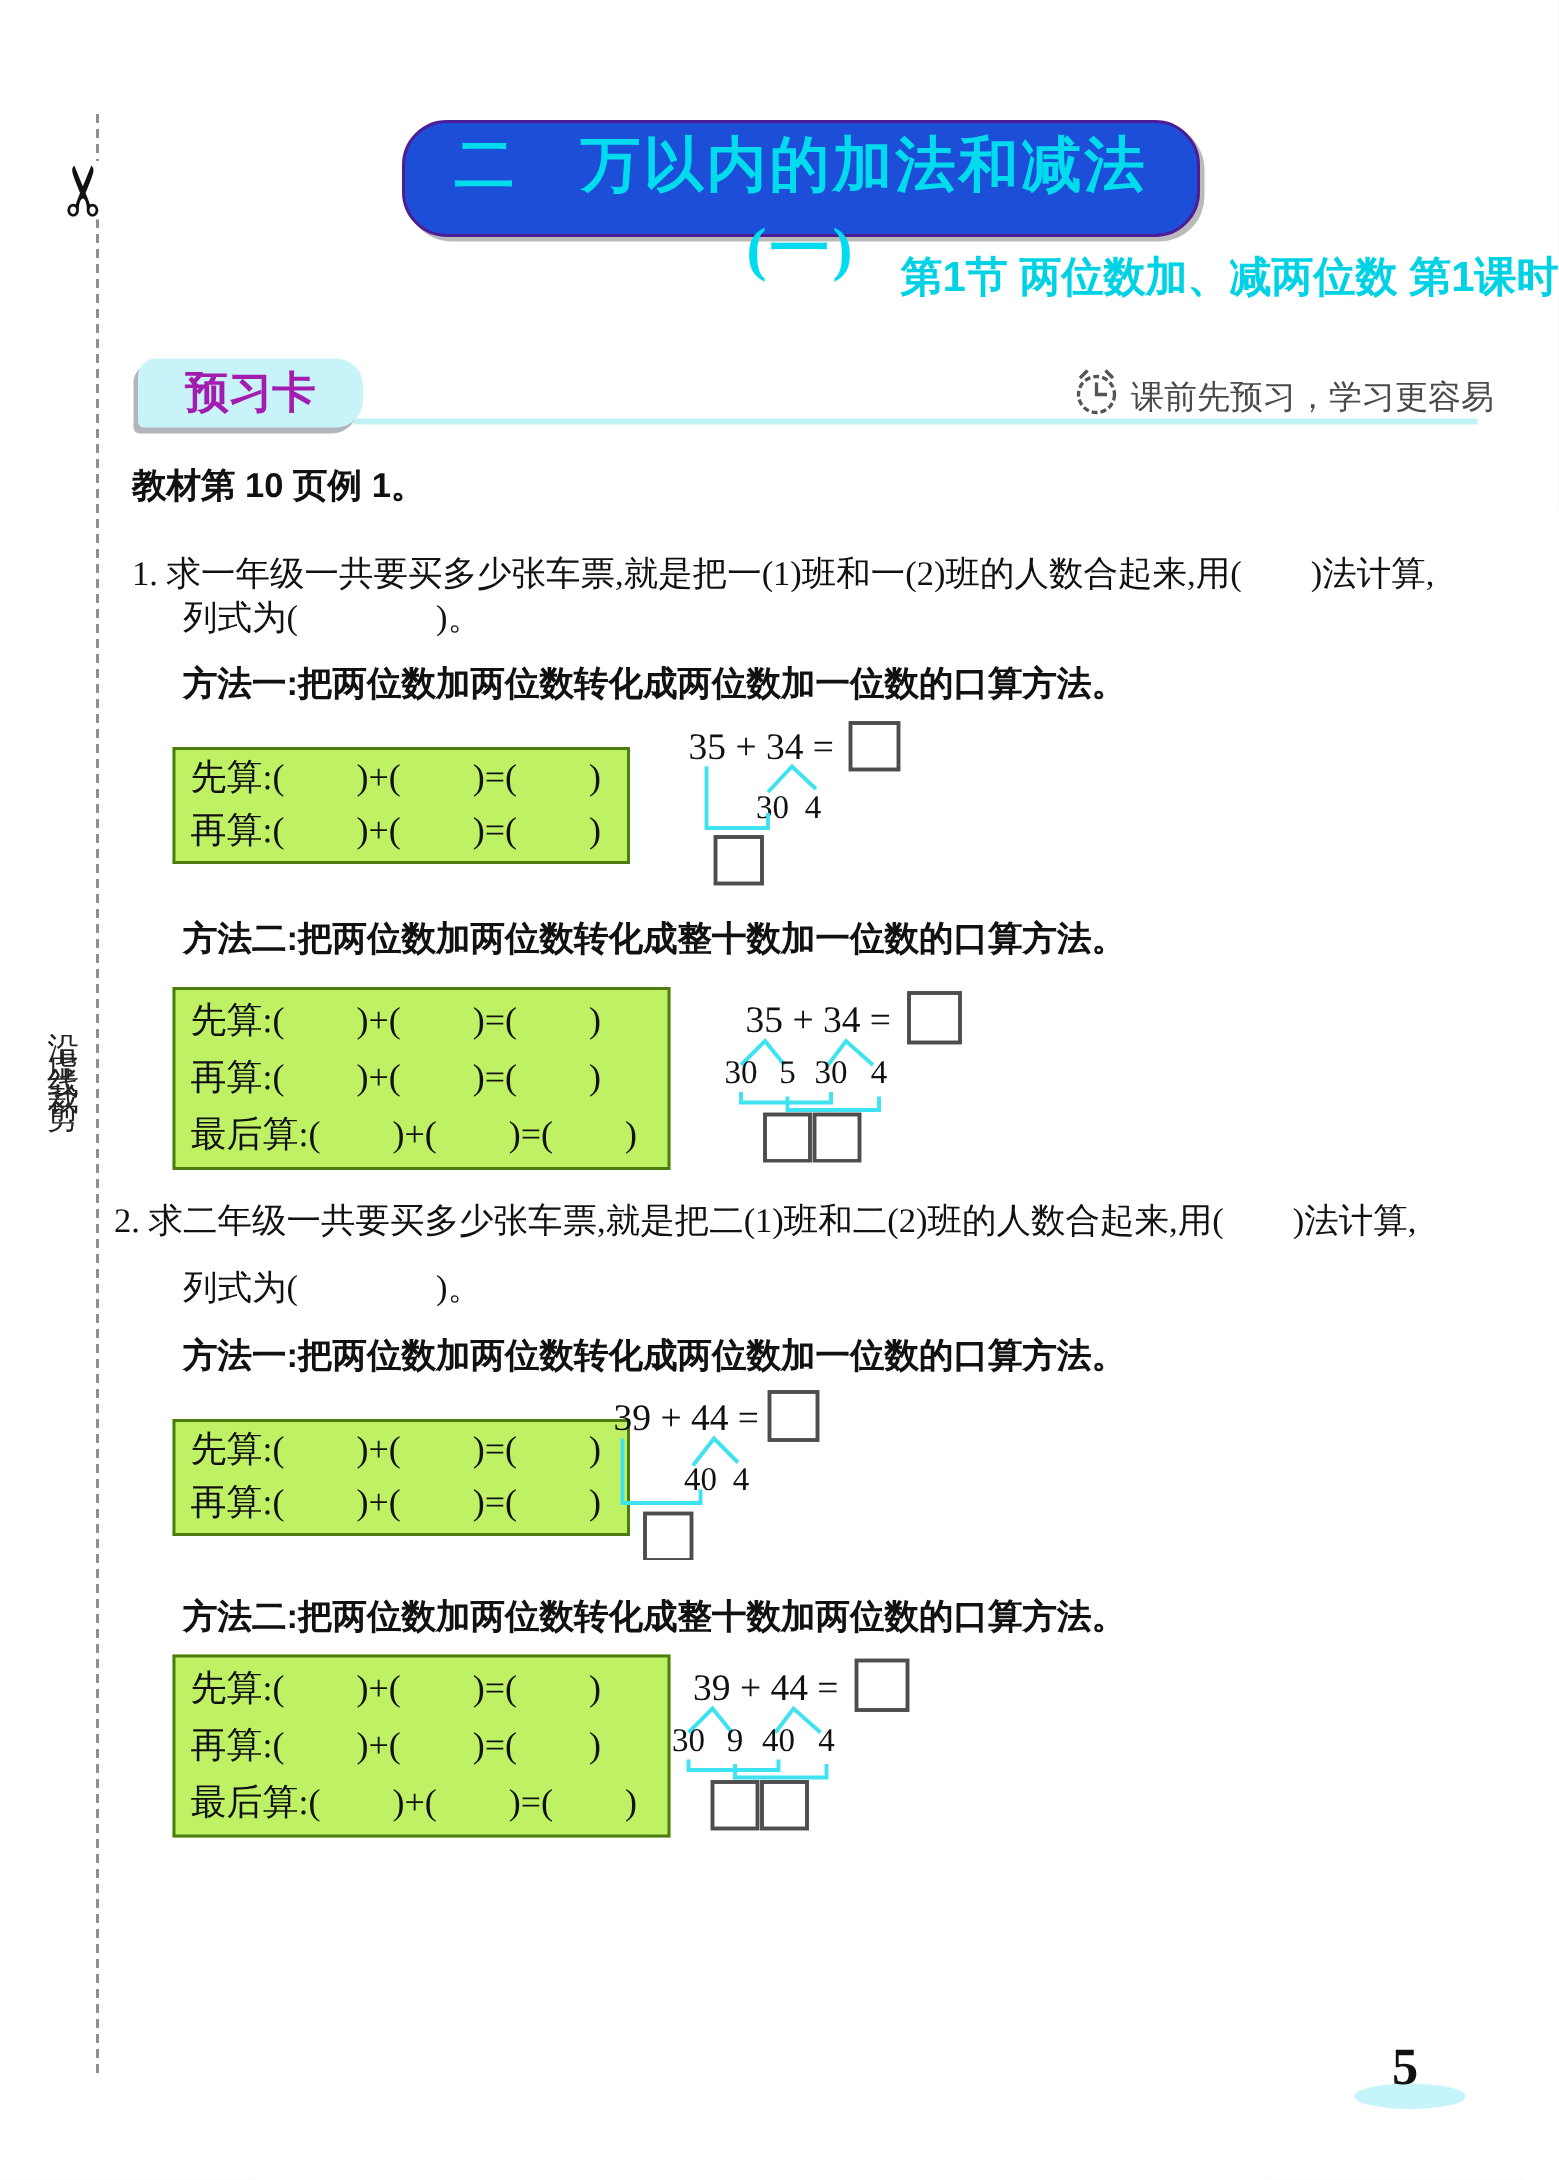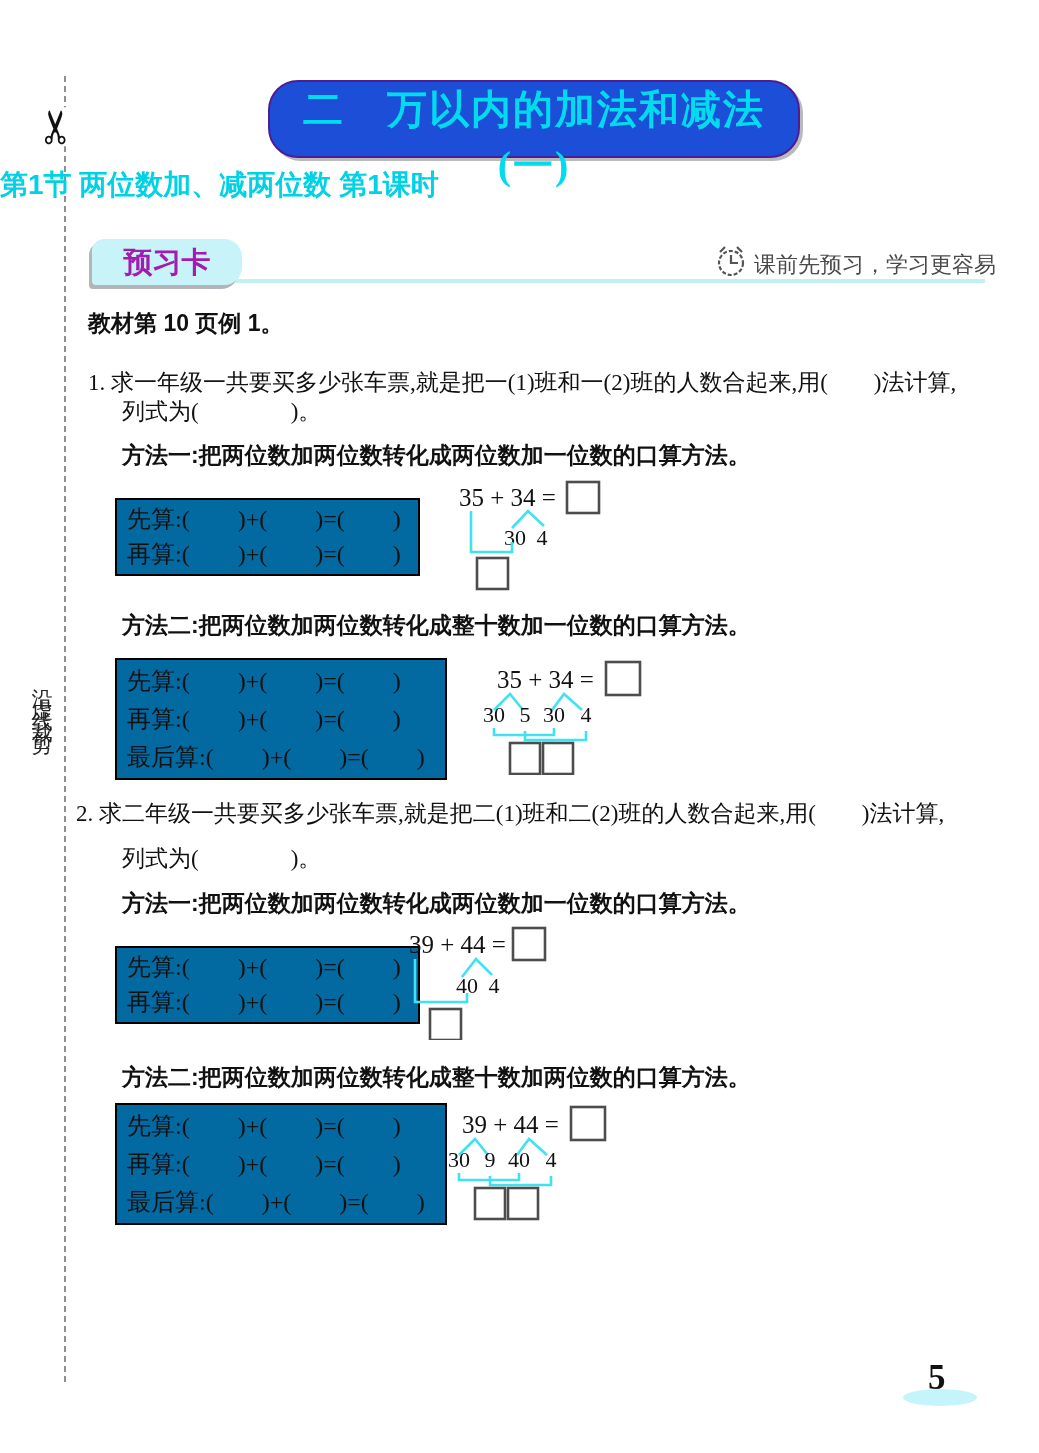--- a/index.html
+++ b/index.html
@@ -19,21 +19,21 @@
     transform:rotate(-90deg); }
   .cut-text { left:28px; top:672px; writing-mode:vertical-rl;
     font-size:21px; letter-spacing:11px; color:#222; }
 
   
   .title-box { left:268px; top:80px; width:532px; height:78px;
     background:#1d4ed8; border:2px solid #4c1d95; border-radius:30px;
     box-shadow:3px 3px 0 rgba(130,130,130,.55);
     text-align:center; line-height:56px;
     font-weight:bold; font-size:40px; color:#00dcee; letter-spacing:2px; }
-  .subtitle { left:0; top:166px; width:100%; text-align:left;
+  .subtitle { left:0; top:166px; width:100%; text-align:right;
     font-family:"Liberation Sans", sans-serif; font-weight:bold;
     font-size:28px; color:#00d2e6; }
 
   
   .tab { left:92px; top:239px; width:150px; height:46px;
     background:#c8f3f8; border-radius:12px 18px 18px 4px;
     box-shadow:-3px 4px 0 #b2b5b9;
     text-align:center; line-height:46px;
     font-family:"Liberation Sans", sans-serif; font-weight:bold;
     font-size:29px; color:#a21caf; }
@@ -41,21 +41,21 @@
     background:#c0f2f4; }
   .tip { left:754px; top:250px; font-family:"Liberation Sans", sans-serif;
     font-size:22px; color:#4a4a4a; }
   .clock { left:712px; top:242px; }
 
   .bold-sans { font-family:"Liberation Sans", sans-serif; font-weight:bold;
     font-size:23px; color:#111; white-space:pre; }
   .body-text { font-size:23px; color:#111; white-space:pre; }
 
   
-  .ans-box { border:2px solid #000000; background:#0369a1; padding:2px 10px;
+  .ans-box { border:2px solid #4d7c0f; background:#bef264; padding:2px 10px;
     font-size:24px; color:#111; }
   .ans-box .row { white-space:pre; }
   .ans-box.two .row { line-height:35px; }
   .ans-box.three .row { line-height:38px; }
 
   svg text { font-family:"Liberation Serif", serif; fill:#111; }
   .dg-line { stroke:#3fe2f1; stroke-width:2.6; fill:none; }
   .dg-rect { stroke:#4d4d4d; stroke-width:2.6; fill:#fff; }
 
   

